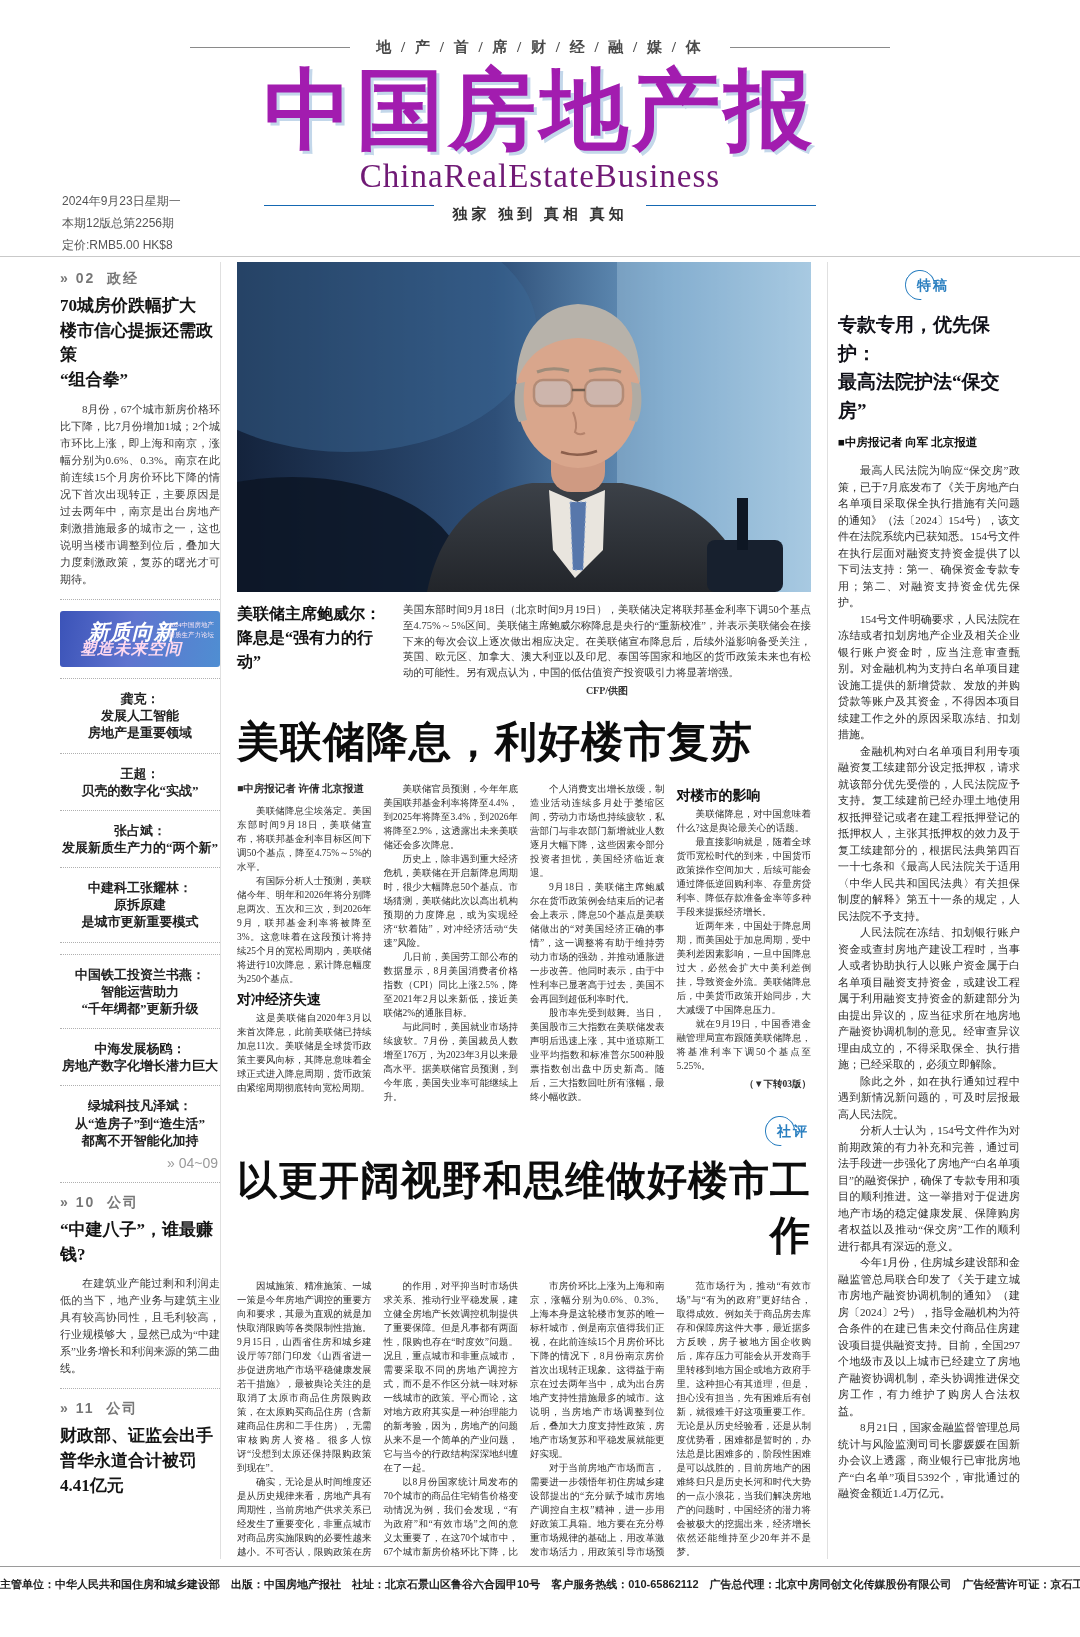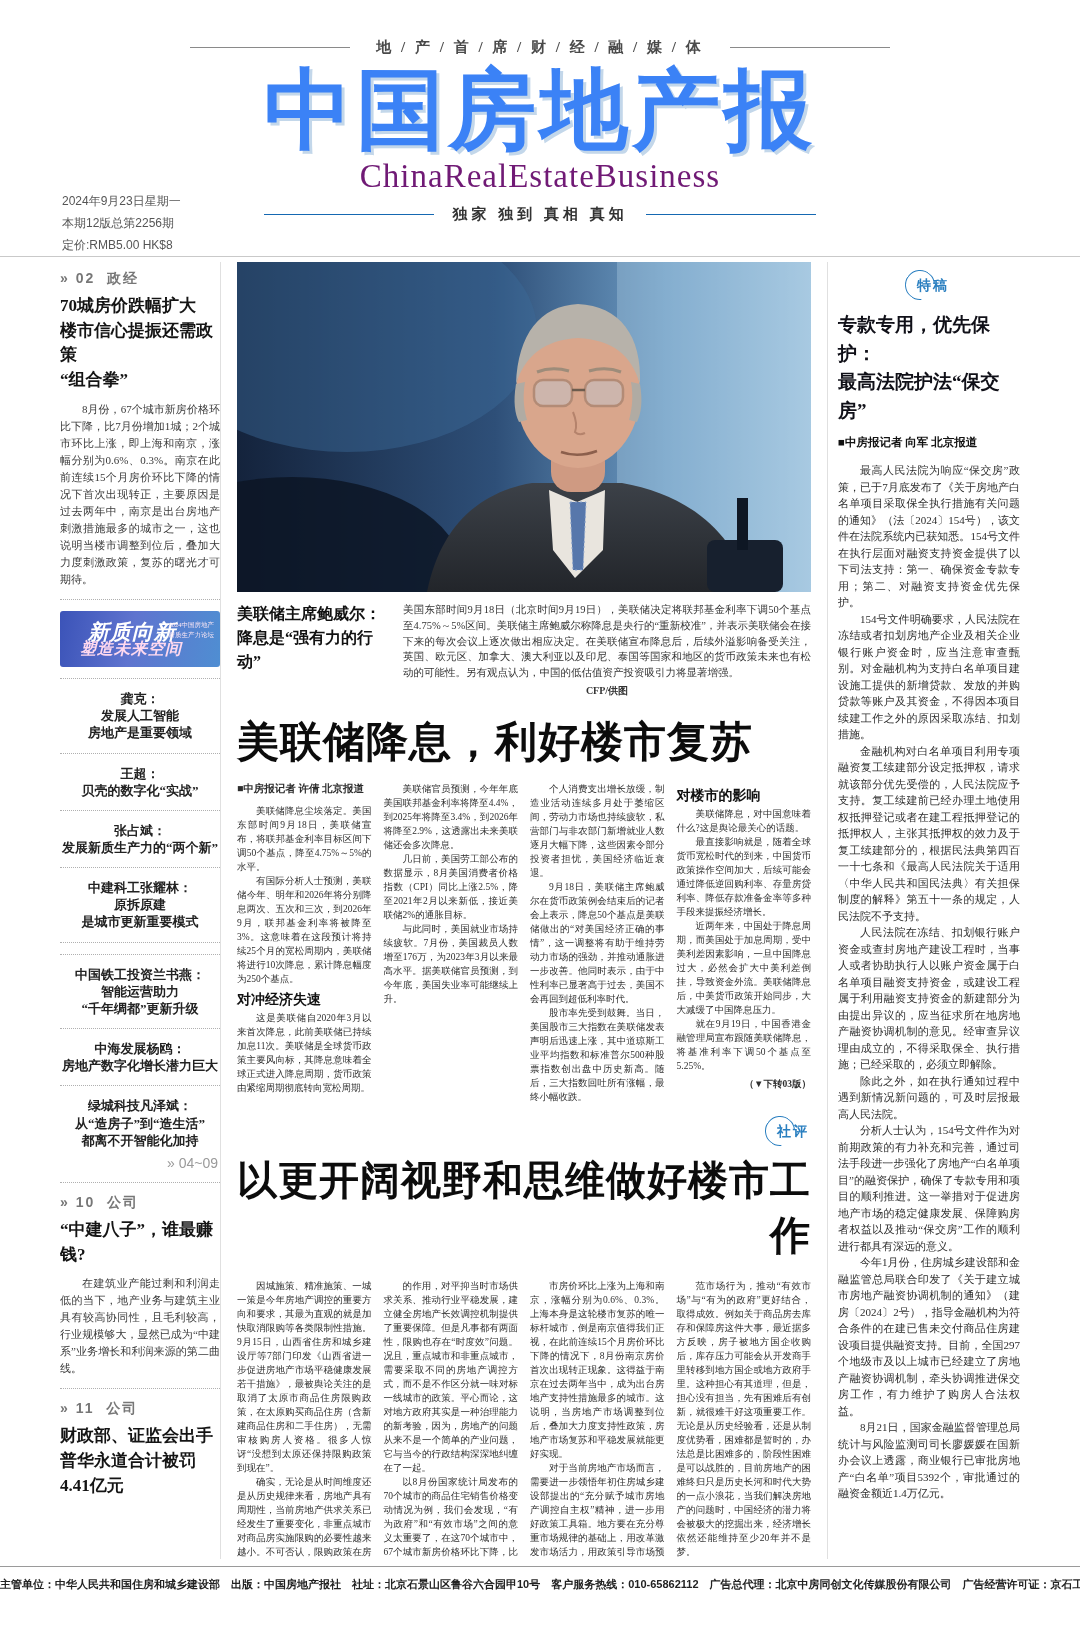--- a/index.html
+++ b/index.html
@@ -5,24 +5,24 @@
   html,body{margin:0;padding:0;background:#fff;}
   .page{position:relative;width:1080px;height:1637px;background:#fff;overflow:hidden;
         font-family:"Liberation Serif","DejaVu Serif",serif;color:#222;}
   .pre{white-space:pre-line;}
 
   
   .masthead{position:absolute;top:38px;left:0;right:0;text-align:center;}
   .tagline-row{display:flex;align-items:center;justify-content:center;gap:26px;}
   .tagline-line{width:160px;height:1px;background:#8a8a8a;}
   .tagline{font-size:15px;font-weight:bold;color:#4a4a4a;letter-spacing:3px;}
-  .brand-title{font-size:88px;line-height:1.08;font-weight:bold;color:#3b82f6;letter-spacing:4px;
+  .brand-title{font-size:88px;line-height:1.08;font-weight:bold;color:#a21caf;letter-spacing:4px;
                text-shadow:3px 3px 0 #c3d7ea;margin-top:6px;}
   .brand-en{font-size:33px;color:#701a75;letter-spacing:1px;margin-top:0px;}
-  .slogan-row{display:flex;align-items:center;justify-content:center;gap:18px;margin-top:10px;}
+  .slogan-row{display:flex;justify-content:center;gap:18px;margin-top:10px;}
   .slogan-line{width:170px;height:1px;background:#1568b2;}
   .slogan{font-size:15px;font-weight:bold;color:#333;letter-spacing:4px;}
   .dateblock{position:absolute;top:190px;left:62px;text-align:left;font-size:12px;color:#555;
              line-height:1.85;font-family:"Liberation Sans","DejaVu Sans",sans-serif;}
   .rule-top{position:absolute;top:256px;left:0;right:0;height:1px;background:#c9c9c9;}
 
   
   .content{position:absolute;top:262px;left:60px;width:960px;height:1297px;display:flex;overflow:hidden;}
   .vrule{width:1px;background:#e0e0e0;}
   .col-left{width:160px;flex:none;}
@@ -231,20 +231,21 @@
       <div class="cols4">
         <div class="acol">
           <p class="byline">■中房报记者 许倩 北京报道</p>
           <p>美联储降息尘埃落定。美国东部时间9月18日，美联储宣布，将联邦基金利率目标区间下调50个基点，降至4.75%～5%的水平。</p>
           <p>有国际分析人士预测，美联储今年、明年和2026年将分别降息两次、五次和三次，到2026年9月，联邦基金利率将被降至3%。这意味着在这段预计将持续25个月的宽松周期内，美联储将进行10次降息，累计降息幅度为250个基点。</p>
           <div class="subhead">对冲经济失速</div>
           <p>这是美联储自2020年3月以来首次降息，此前美联储已持续加息11次。美联储是全球货币政策主要风向标，其降息意味着全球正式进入降息周期，货币政策由紧缩周期彻底转向宽松周期。</p>
         </div>
         <div class="acol">
           <p>美联储官员预测，今年年底美国联邦基金利率将降至4.4%，到2025年将降至3.4%，到2026年将降至2.9%，这透露出未来美联储还会多次降息。</p>
+          <p>历史上，除非遇到重大经济危机，美联储在开启新降息周期时，很少大幅降息50个基点。市场猜测，美联储此次以高出机构预期的力度降息，或为实现经济“软着陆”，对冲经济活动“失速”风险。</p>
           <p>几日前，美国劳工部公布的数据显示，8月美国消费者价格指数（CPI）同比上涨2.5%，降至2021年2月以来新低，接近美联储2%的通胀目标。</p>
           <p>与此同时，美国就业市场持续疲软。7月份，美国裁员人数增至176万，为2023年3月以来最高水平。据美联储官员预测，到今年底，美国失业率可能继续上升。</p>
         </div>
         <div class="acol">
           <p>个人消费支出增长放缓，制造业活动连续多月处于萎缩区间，劳动力市场也持续疲软，私营部门与非农部门新增就业人数逐月大幅下降，这些因素令部分投资者担忧，美国经济临近衰退。</p>
           <p>9月18日，美联储主席鲍威尔在货币政策例会结束后的记者会上表示，降息50个基点是美联储做出的“对美国经济正确的事情”，这一调整将有助于维持劳动力市场的强劲，并推动通胀进一步改善。他同时表示，由于中性利率已显著高于过去，美国不会再回到超低利率时代。</p>
           <p>股市率先受到鼓舞。当日，美国股市三大指数在美联储发表声明后迅速上涨，其中道琼斯工业平均指数和标准普尔500种股票指数创出盘中历史新高。随后，三大指数回吐所有涨幅，最终小幅收跌。</p>
         </div>
         <div class="acol">
           <div class="subhead">对楼市的影响</div>

